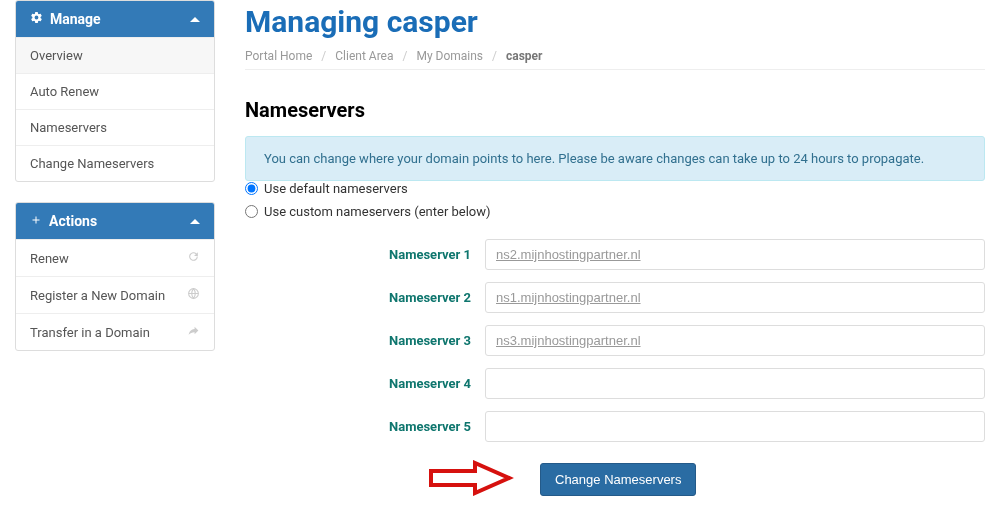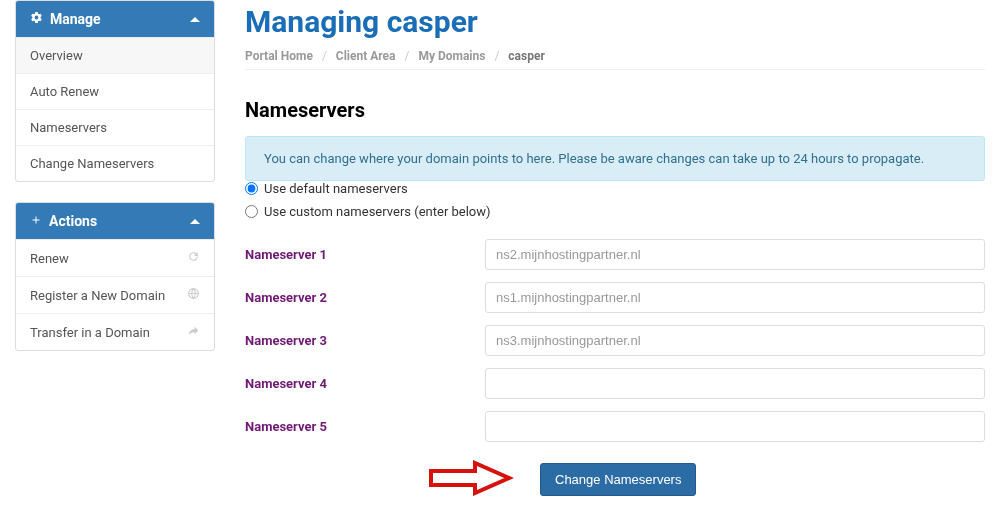--- a/index.html
+++ b/index.html
@@ -84,21 +84,20 @@
     .breadcrumb {
       border-bottom: 1px solid #eee;
       padding-bottom: 6px;
       padding-top: 4px;
       margin-bottom: 28px;
       color: #999;
       font-size: 12px;
     }
     .breadcrumb .crumb {
       color: #999;
-      font-weight: bold;
     }
     .breadcrumb .sep {
       margin: 0 6px;
       color: #ccc;
     }
     .breadcrumb .active {
       color: #777;
       font-weight: bold;
     }
     h2.section-title {
@@ -129,33 +128,34 @@
     .radio-row input[type="radio"] {
       margin: 0;
     }
     .form-row {
       display: flex;
       align-items: center;
       margin-bottom: 12px;
     }
     .form-label {
       width: 240px;
-      text-align: left;
+      text-align: right;
       font-weight: bold;
       padding-right: 14px;
       font-size: 13px;
-      color: #701a75;
+      color: #0f766e;
     }
     .form-input {
       flex: 1;
       padding: 7px 10px;
       border: 1px solid #ddd;
       border-radius: 3px;
       font-size: 13px;
       color: #999;
+      text-decoration: underline;
     }
     .form-input::placeholder {
       color: #999;
     }
     .submit-row {
       display: flex;
       align-items: center;
       margin-top: 18px;
       padding-left: 180px;
       gap: 25px;

